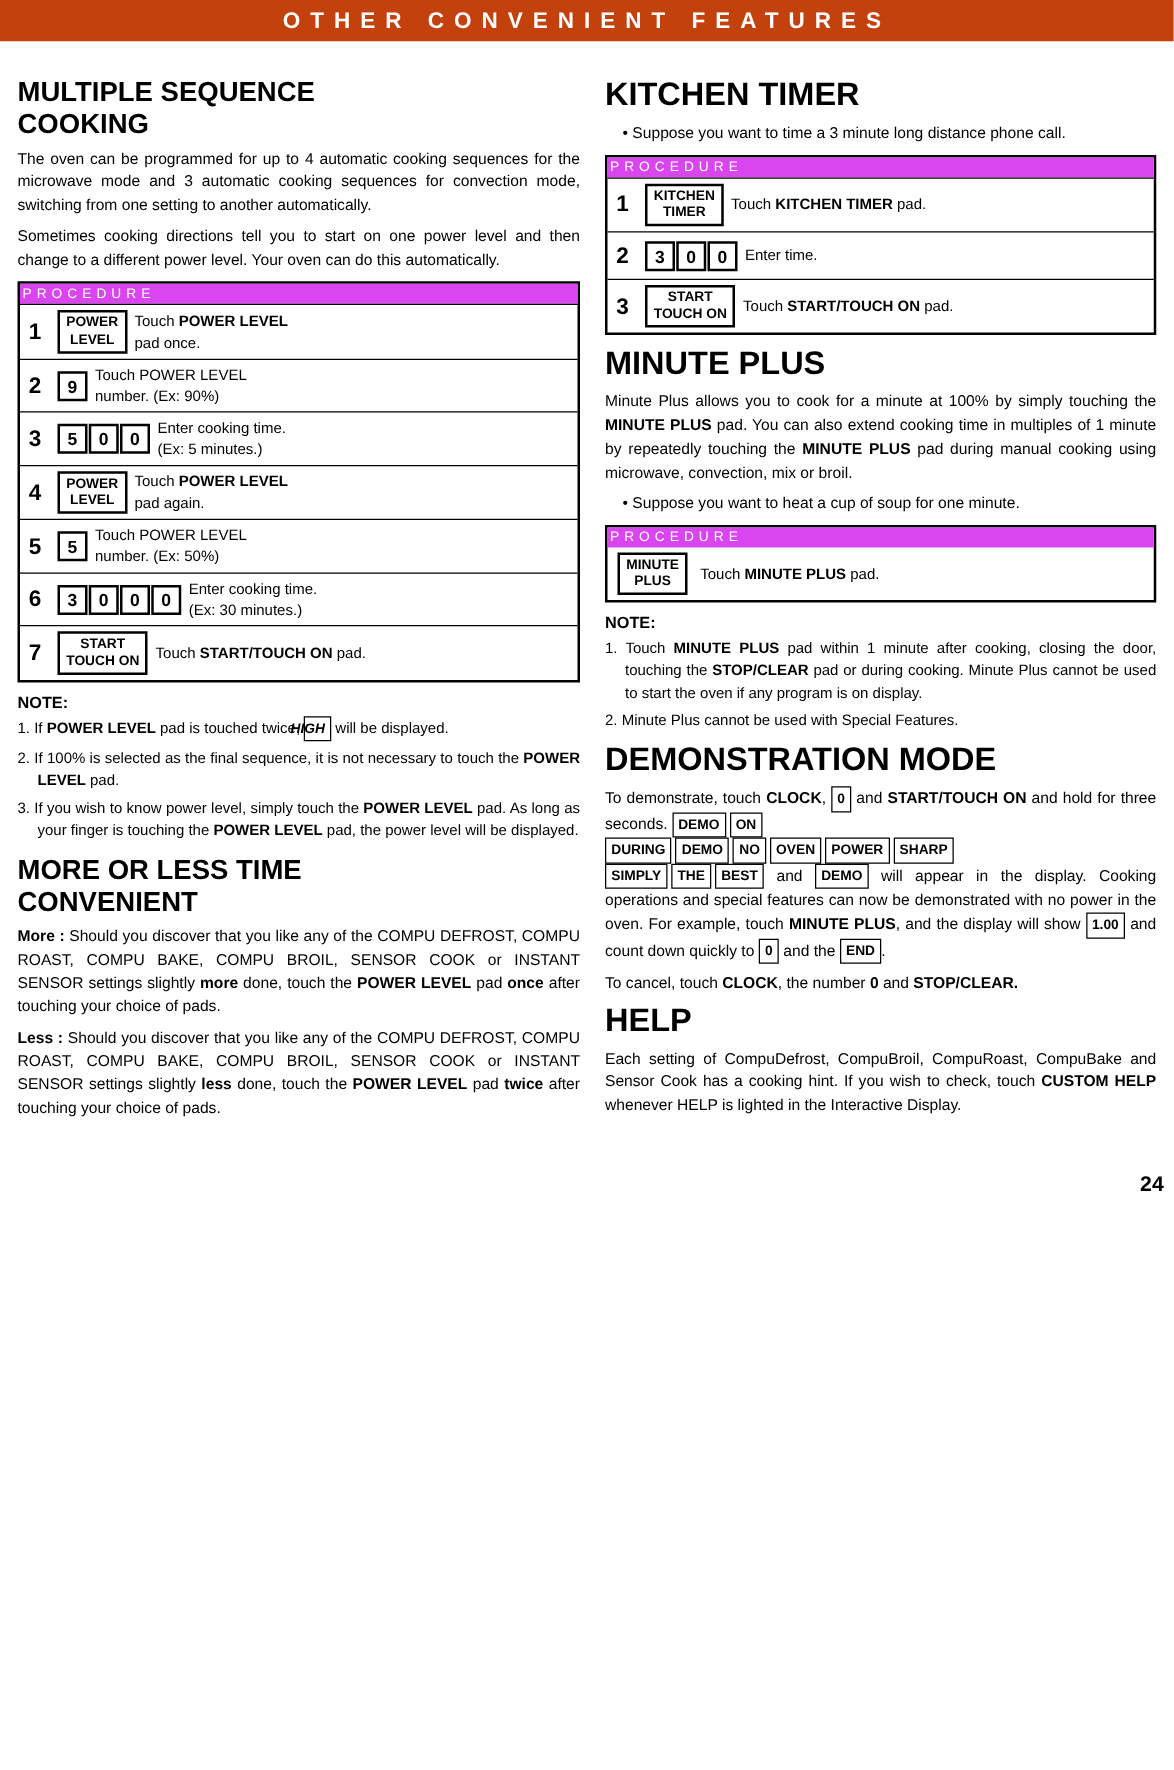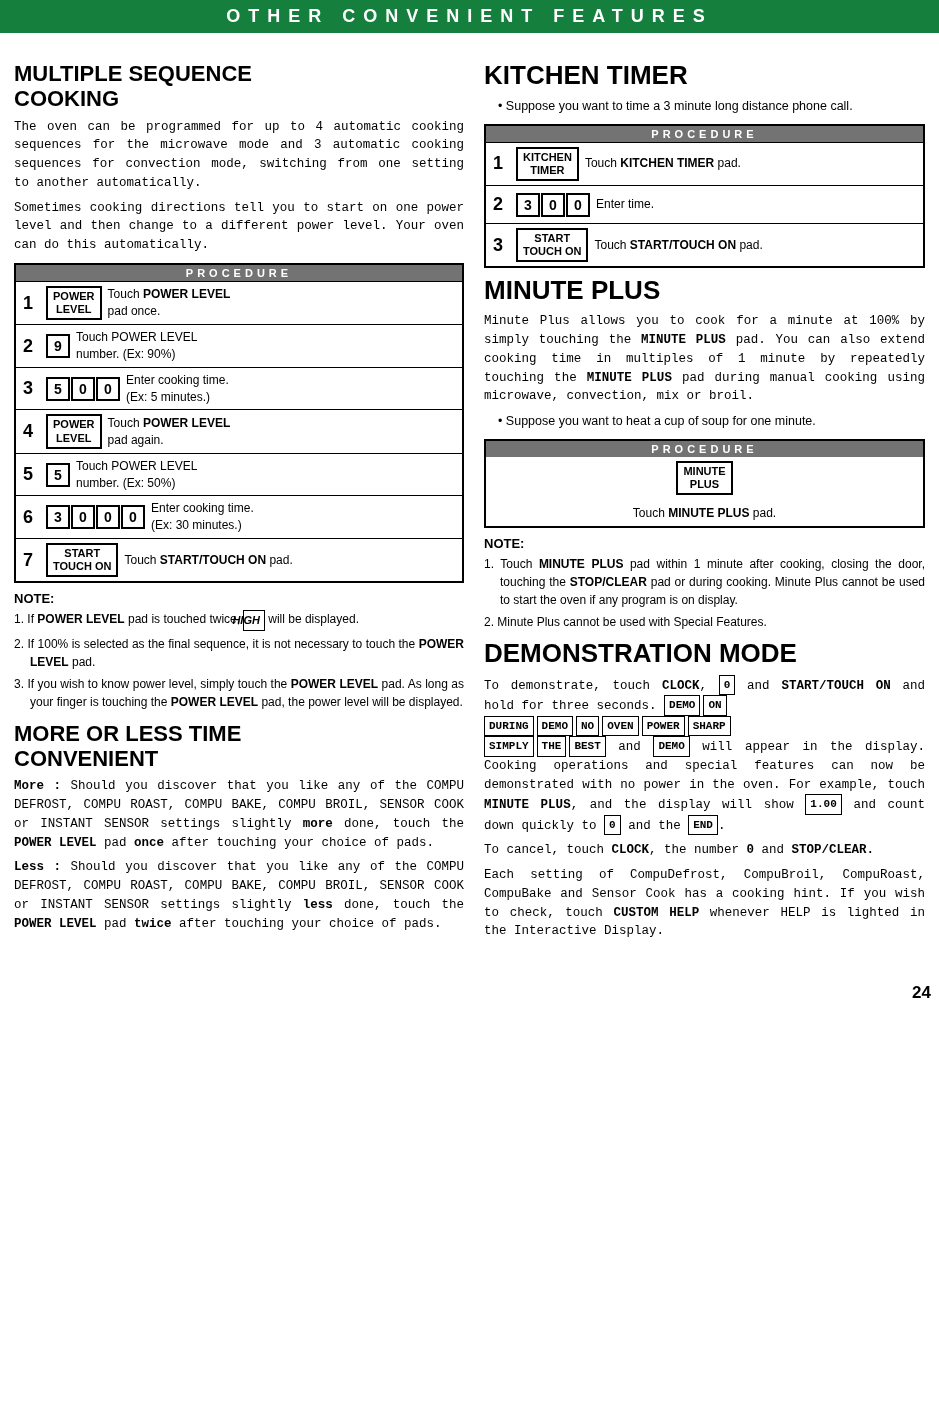--- a/index.html
+++ b/index.html
@@ -8,21 +8,21 @@
       font-size: 13px;
       background: #fff;
       color: #000;
       width: 939px;
       min-height: 1416px;
       padding: 0;
     }
 
     
     .page-header {
-      background: #15803d;
+      background: #c2410c;
       color: #fff;
       text-align: center;
       padding: 6px 10px;
       letter-spacing: 8px;
       font-size: 18px;
       font-weight: bold;
       font-family: Arial, sans-serif;
     }
 
     .main-content {
@@ -52,21 +52,20 @@
     .section-title.large {
       font-size: 26px;
     }
 
     
     .body-text {
       font-size: 12.5px;
       line-height: 1.5;
       text-align: justify;
       margin-bottom: 6px;
-      font-family: Liberation Mono, monospace;
     }
 
     .bullet-text {
       font-size: 12.5px;
       line-height: 1.5;
       text-align: justify;
       padding-left: 14px;
       margin-bottom: 6px;
     }
 
@@ -74,25 +73,24 @@
       content: "• ";
     }
 
     
     .procedure-box {
       border: 2px solid #000;
       margin: 8px 0;
     }
 
     .procedure-header {
-      background: #737373;
+      background: #d946ef;
       color: #fff;
-      text-align: center;
       font-size: 11px;
-      font-weight: bold;
+      font-weight: normal;
       letter-spacing: 4px;
       padding: 2px;
     }
 
     .procedure-row {
       display: flex;
       align-items: center;
       border-top: 1px solid #000;
       min-height: 38px;
     }
@@ -212,21 +210,20 @@
       margin: 10px 0;
     }
 
     
     .procedure-row-centered {
       display: flex;
       align-items: center;
       min-height: 42px;
       padding: 4px 8px;
       gap: 10px;
-      flex-direction: column;
     }
 
     .demo-inline {
       display: inline-flex;
       gap: 3px;
       align-items: center;
       vertical-align: middle;
     }
   </style>
 </head>
@@ -433,20 +430,21 @@
         <span class="inline-box-normal">THE</span>
         <span class="inline-box-normal">BEST</span>
       </span>
       and <span class="inline-box-normal">DEMO</span> will appear in the display. Cooking operations and special features can now be demonstrated with no power in the oven. For example, touch <strong>MINUTE PLUS</strong>, and the display will show <span class="inline-box-normal">1.00</span> and count down quickly to <span class="inline-box-normal">0</span> and the <span class="inline-box-normal">END</span>.
     </p>
 
     <p class="body-text">
       To cancel, touch <strong>CLOCK</strong>, the number <strong>0</strong> and <strong>STOP/CLEAR.</strong>
     </p>
 
+    <div class="section-title large">HELP</div>
 
     <p class="body-text">
       Each setting of CompuDefrost, CompuBroil, CompuRoast, CompuBake and Sensor Cook has a cooking hint. If you wish to check, touch <strong>CUSTOM HELP</strong> whenever HELP is lighted in the Interactive Display.
     </p>
 
   </div>
 
 </div>
 
 <div class="page-number">24</div>

